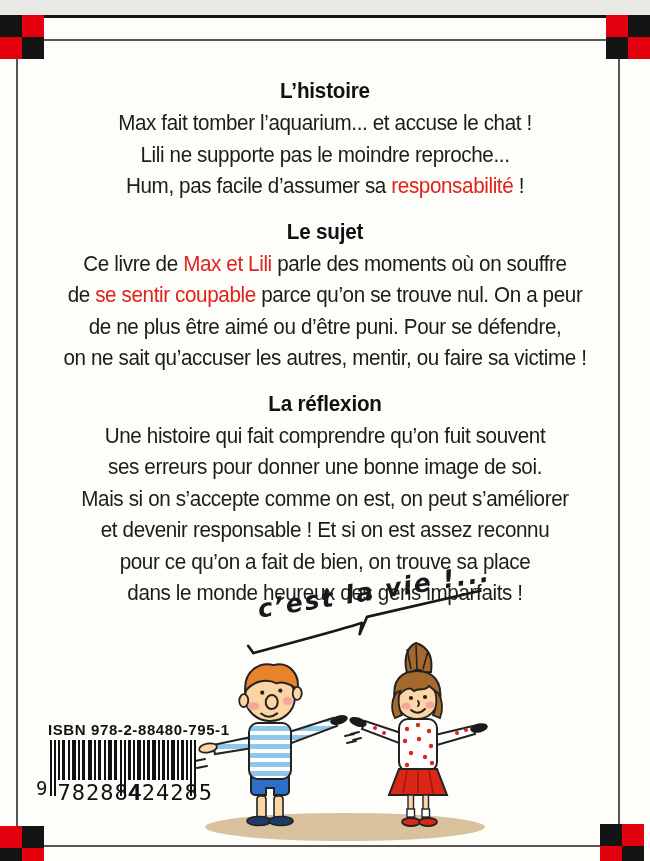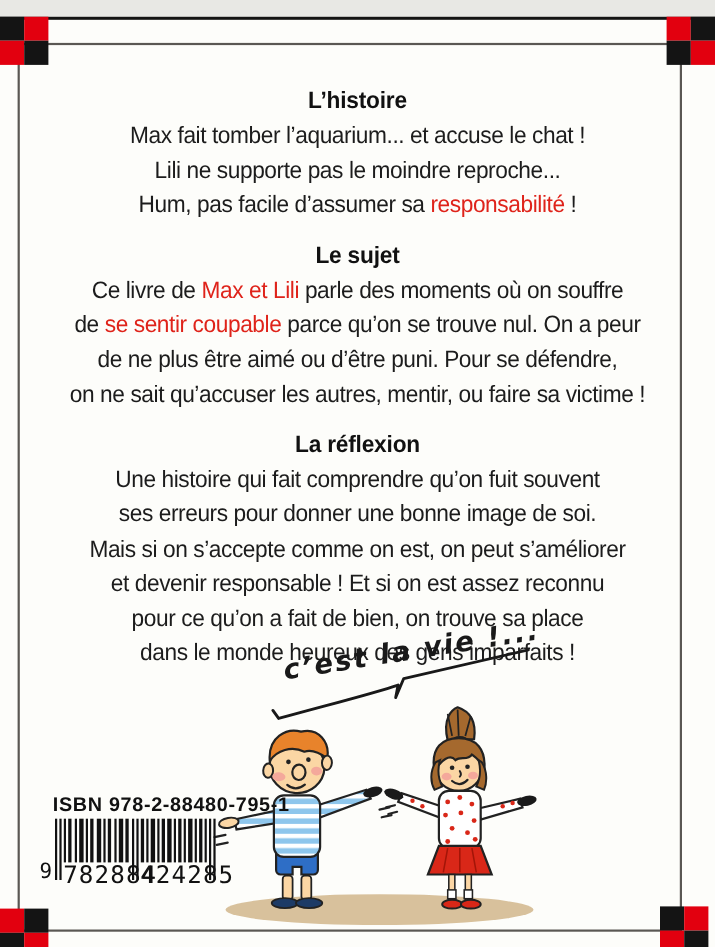--- a/index.html
+++ b/index.html
@@ -47,21 +47,21 @@
   .handwriting .hw-text{
     font-family:"DejaVu Sans",sans-serif;font-style:italic;font-weight:bold;
     font-size:25px;letter-spacing:2px;color:#191919;white-space:nowrap;
   }
   .hw-underline{display:block;margin-top:-2px;}
 
   .illustration{position:absolute;left:185px;top:626px;}
 
   .barcode-block{position:absolute;left:36px;top:706px;width:180px;}
   .isbn{
-    font-size:18px;letter-spacing:0.6px;color:#111;margin:0 0 2px 12px;
+    font-size:15px;letter-spacing:0.6px;color:#111;margin:0 0 2px 12px;
     white-space:nowrap;font-weight:bold;
   }
   .bar-row{display:flex;align-items:flex-start;}
   .lead-digit{
     font-family:"DejaVu Sans Mono",monospace;font-size:19px;color:#111;
     margin-top:37px;margin-right:3px;
   }
   .bars-wrap{position:relative;width:148px;height:58px;}
   .bar-digits{
     position:absolute;top:40px;font-family:"DejaVu Sans Mono",monospace;

